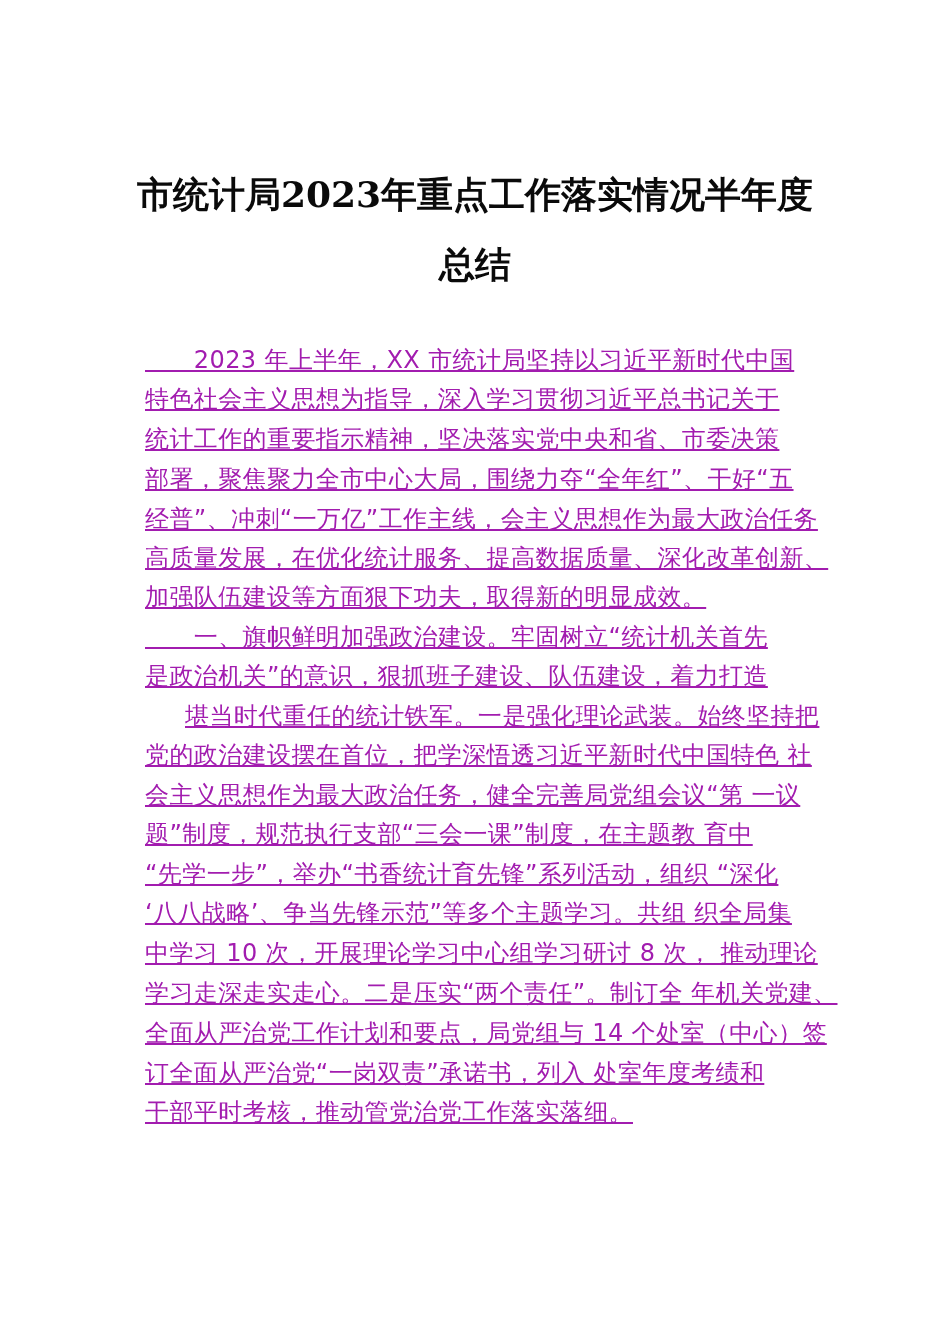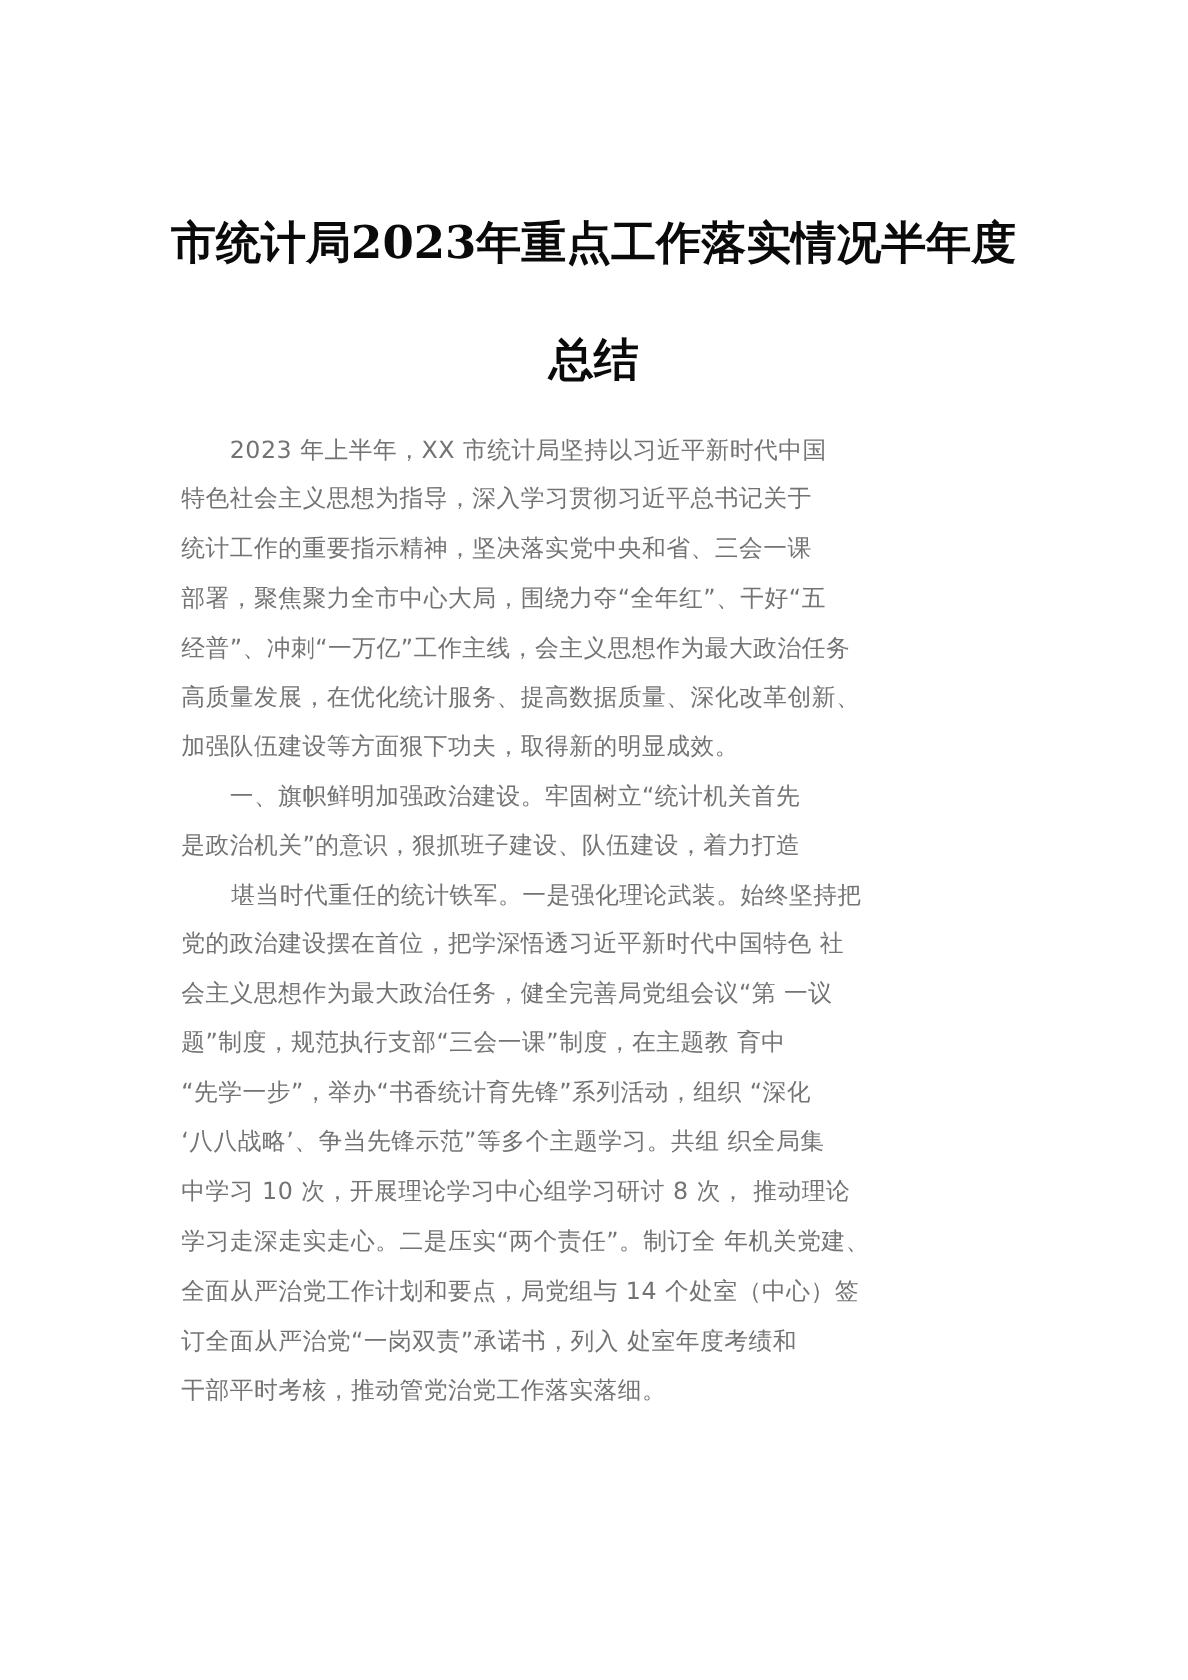--- a/index.html
+++ b/index.html
@@ -31,39 +31,40 @@
       font-size: 36px;
       line-height: 44px;
       letter-spacing: 0px;
       white-space: nowrap;
       color: #0a0a0a;
     }
     .body-line {
       position: absolute;
       left: 145px;
       font-family: "DejaVu Sans", "Liberation Sans", sans-serif;
-      font-size: 19px;
+      font-size: 24px;
       line-height: 30px;
       white-space: nowrap;
-      color: #737373;
+      color: #a21caf;
       letter-spacing: 0.4px;
+      text-decoration: underline;
     }
   </style>
 </head>
 <body>
 
 <div class="page">
 
   <div class="title-line" style="top:160px;">市统计局2023年重点工作落实情况半年度</div>
-  <div class="title-line" style="top:230px;margin-top:24px;">总结</div>
+  <div class="title-line" style="top:230px;">总结</div>
 
   <div>
     <div class="body-line" style="top:333px;">　　2023 年上半年，XX 市统计局坚持以习近平新时代中国</div>
     <div class="body-line" style="top:372px;">特色社会主义思想为指导，深入学习贯彻习近平总书记关于</div>
-    <div class="body-line" style="top:412px;">统计工作的重要指示精神，坚决落实党中央和省、三会一课</div>
+    <div class="body-line" style="top:412px;">统计工作的重要指示精神，坚决落实党中央和省、市委决策</div>
     <div class="body-line" style="top:452px;">部署，聚焦聚力全市中心大局，围绕力夺“全年红”、干好“五</div>
     <div class="body-line" style="top:492px;">经普”、冲刺“一万亿”工作主线，会主义思想作为最大政治任务</div>
     <div class="body-line" style="top:531px;">高质量发展，在优化统计服务、提高数据质量、深化改革创新、</div>
     <div class="body-line" style="top:570px;">加强队伍建设等方面狠下功夫，取得新的明显成效。</div>
   </div>
 
   <div>
     <div class="body-line" style="top:610px;text-align:center;">　　一、旗帜鲜明加强政治建设。牢固树立“统计机关首先</div>
     <div class="body-line" style="top:649px;text-align:center;">是政治机关”的意识，狠抓班子建设、队伍建设，着力打造</div>
     <div class="body-line" style="top:689px;margin-left:40px;">堪当时代重任的统计铁军。一是强化理论武装。始终坚持把</div>

